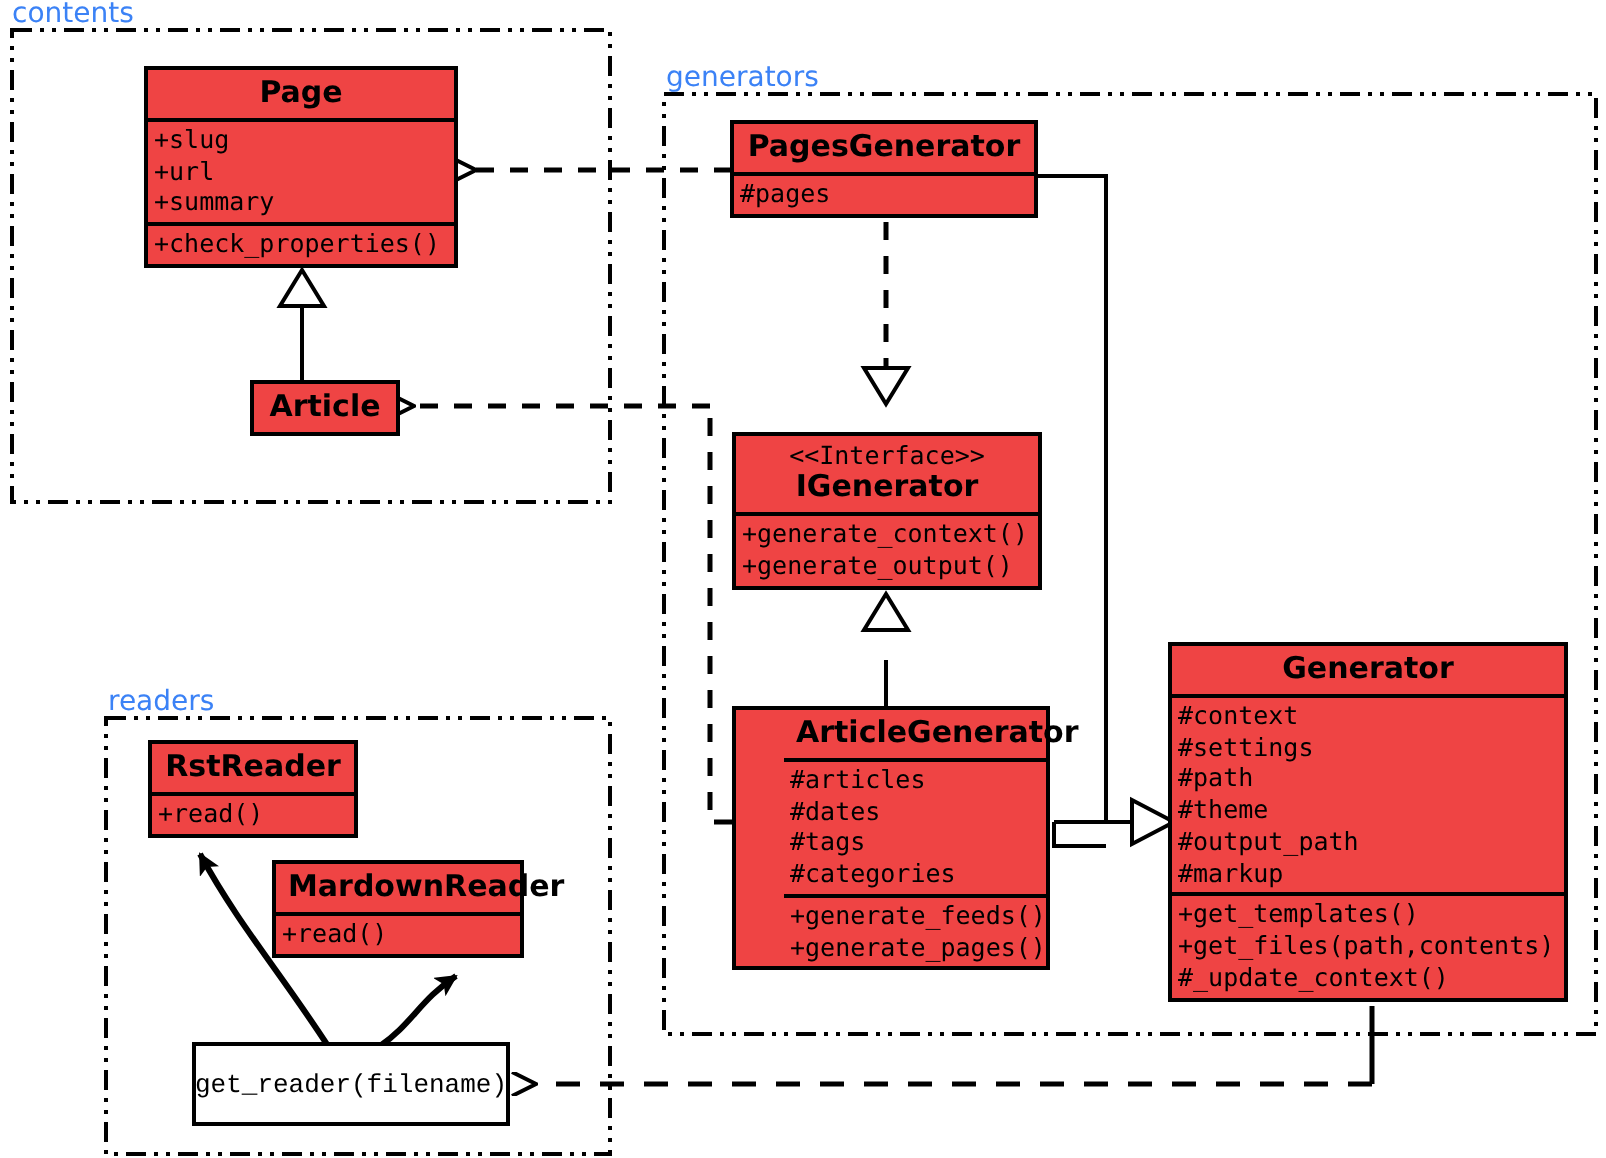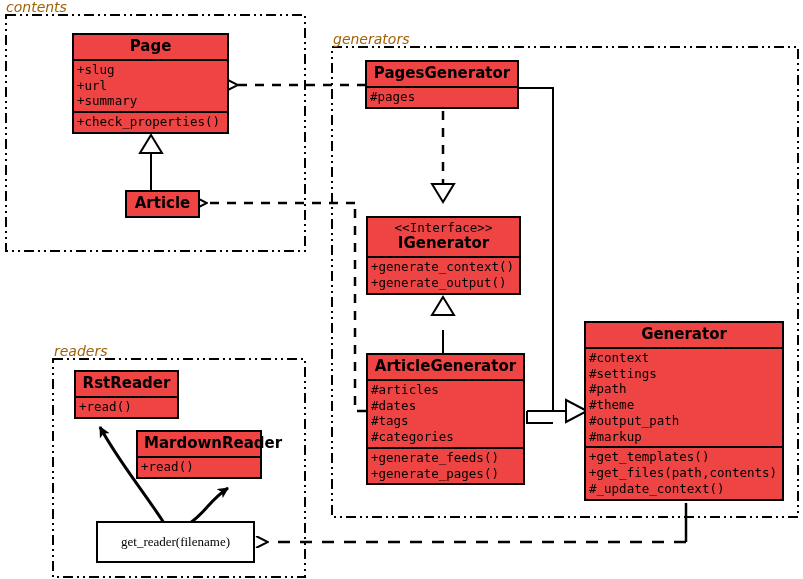--- a/index.html
+++ b/index.html
@@ -22,24 +22,23 @@
     left: 0;
     top: 0;
     width: 803px;
     height: 579px;
   }
   
   .package-label {
     position: absolute;
     font-family: "DejaVu Sans", sans-serif;
     font-size: 14px;
-    color: #a16207;
+    color: #3b82f6;
     white-space: nowrap;
     line-height: 1;
-    font-style: italic;
   }
   
   .uml-class {
     position: absolute;
     box-sizing: border-box;
     border: 2px solid #000;
     background: #ef4444;
     z-index: 5;
   }
   .uml-name {
@@ -77,21 +76,21 @@
     position: absolute;
     box-sizing: border-box;
     border: 2px solid #000;
     background: #ffffff;
     z-index: 5;
     display: flex;
     align-items: center;
     justify-content: center;
   }
   .func-label {
-    font-family: Liberation Serif, serif;
+    font-family: Liberation Mono, monospace;
     font-size: 13px;
     color: #000;
     white-space: nowrap;
   }
 </style>
 </head>
 <body>
 
 <div id="canvas">
 
@@ -193,21 +192,21 @@
     <div class="uml-name">
       <span class="uml-stereotype">&lt;&lt;Interface&gt;&gt;</span>
       <span>IGenerator</span>
     </div>
     <div class="uml-compartment">
       <div class="uml-item">+generate_context()</div>
       <div class="uml-item">+generate_output()</div>
     </div>
   </div>
 
-  <div class="uml-class" style="left:366px; top:353px; width:159px;">
+  <div class="uml-class" style="left:366px; top:353px; width:159px;padding-left:24px;">
     <div class="uml-name">ArticleGenerator</div>
     <div class="uml-compartment">
       <div class="uml-item">#articles</div>
       <div class="uml-item">#dates</div>
       <div class="uml-item">#tags</div>
       <div class="uml-item">#categories</div>
     </div>
     <div class="uml-compartment">
       <div class="uml-item">+generate_feeds()</div>
       <div class="uml-item">+generate_pages()</div>

